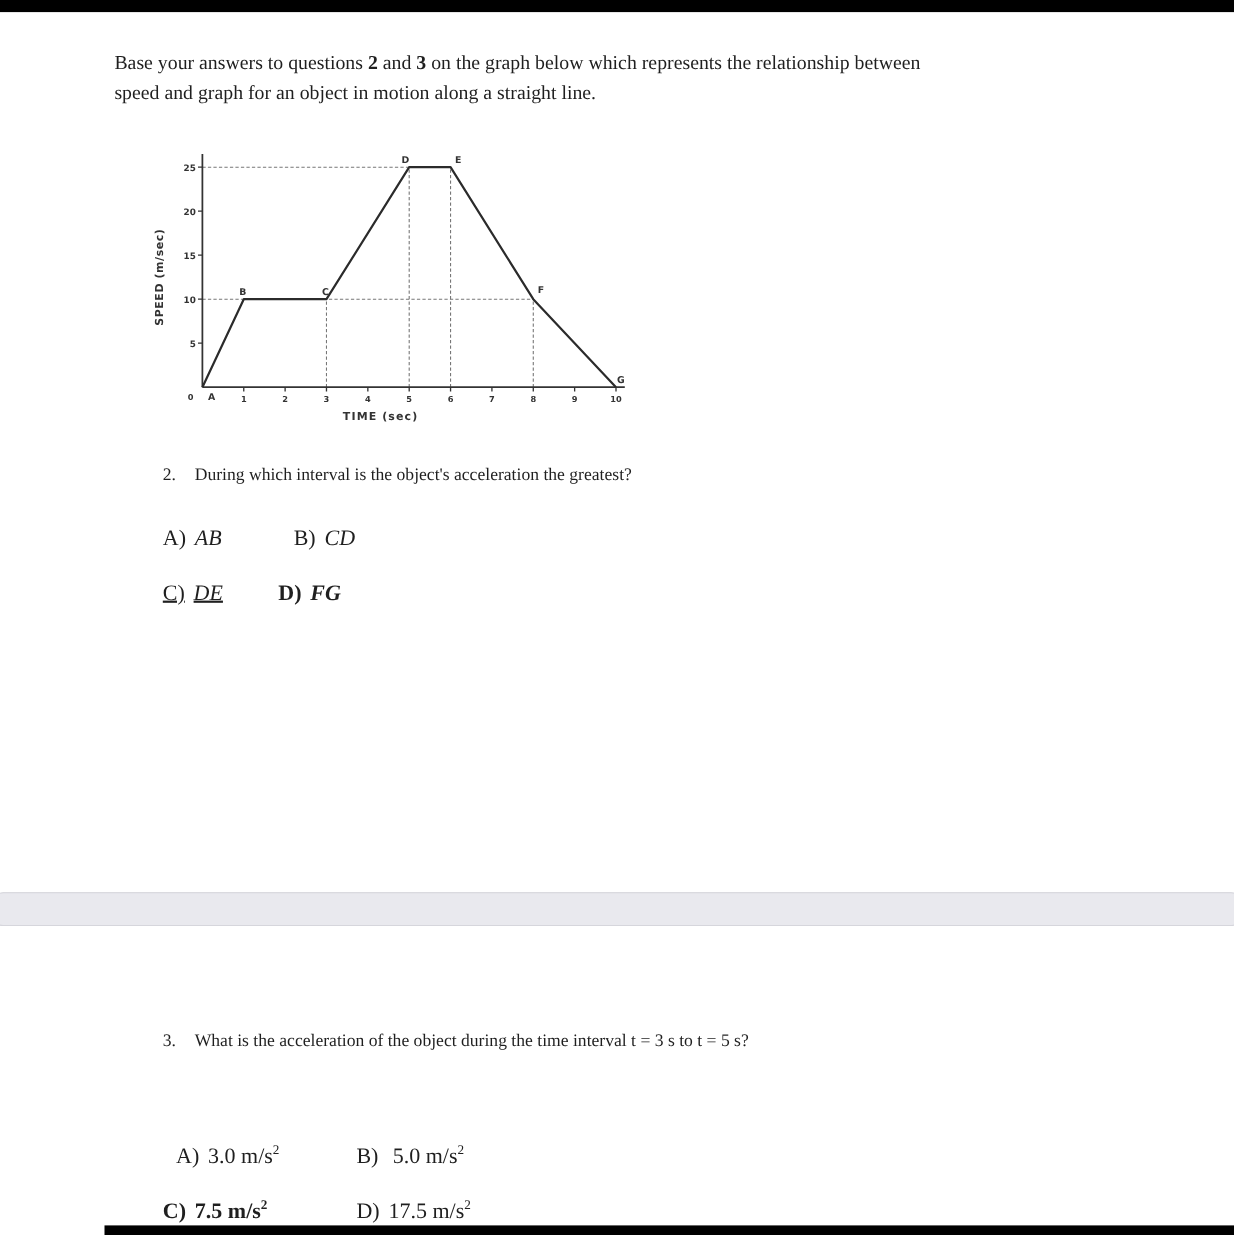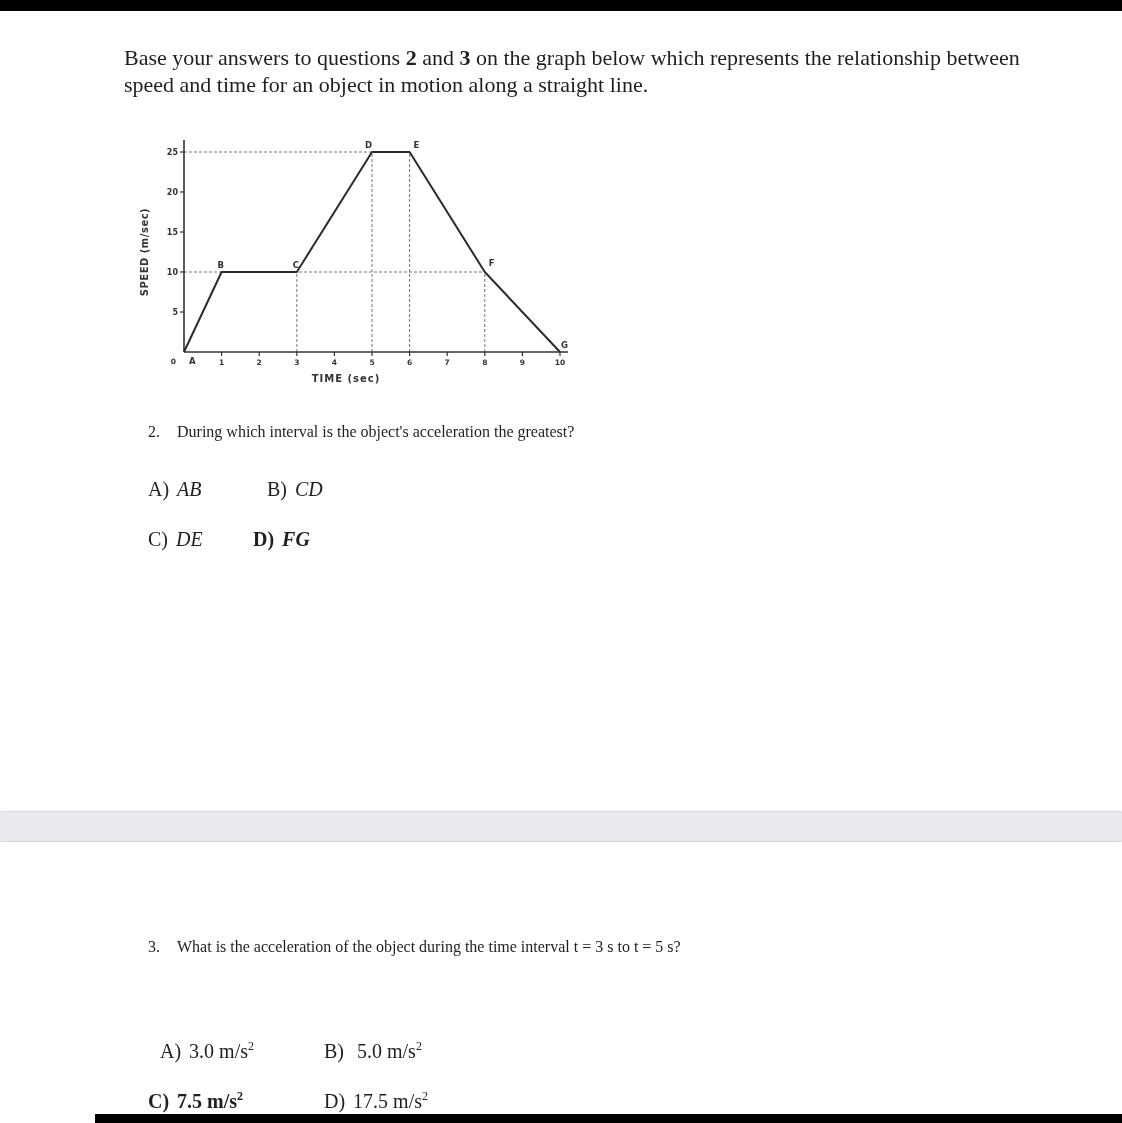--- a/index.html
+++ b/index.html
@@ -2,42 +2,42 @@
 <html><head>
 <meta charset="utf-8">
 <style>
   html,body{margin:0;padding:0;}
   body{
     width:1122px;height:1123px;position:relative;background:#ffffff;
     font-family:"Liberation Serif",serif;color:#1f1f1f;overflow:hidden;
   }
   .topbar{position:absolute;top:0;left:0;width:1122px;height:11px;background:#000;}
   .bottombar{position:absolute;top:1114px;left:95px;width:1027px;height:9px;background:#000;}
-  .intro{position:absolute;top:44px;left:124px;width:920px;font-size:22px;line-height:27px;margin:0;}
+  .intro{position:absolute;top:44px;left:104px;width:920px;font-size:18px;line-height:27px;margin:0;}
   .b{font-weight:bold;}
   .graph-wrap{position:absolute;top:130px;left:128px;width:460px;height:268px;}
   svg text{font-family:"DejaVu Sans",sans-serif;}
   .q{position:absolute;left:148px;font-size:16px;white-space:nowrap;}
   .qnum{display:inline-block;margin-right:17px;}
   .opt{position:absolute;font-size:20px;white-space:nowrap;}
   .opt .lab{margin-right:8px;}
   .opt .val{font-style:italic;}
   .opt sup{font-size:12px;line-height:0;}
   .divider{
     position:absolute;top:811px;left:-6px;width:1134px;height:31px;
     background:#e9e9ee;border-radius:9px;box-sizing:border-box;
     border-top:1px solid #d6d6dc;border-bottom:1px solid #d6d6dc;
   }
 </style>
 </head>
 <body>
 
 <div class="topbar"></div>
 
-<p class="intro"><span>Base your answers to questions </span><span class="b">2</span><span> and </span><span class="b">3</span><span> on the graph below which represents the relationship between</span><br><span>speed and time for an object in motion along a straight line.</span></p>
+<p class="intro"><span>Base your answers to questions </span><span class="b">2</span><span> and </span><span class="b">3</span><span> on the graph below which represents the relationship between</span><br><span>speed and graph for an object in motion along a straight line.</span></p>
 
 <div class="graph-wrap">
   <svg id="graph-svg" width="460" height="268" viewBox="0 0 460 268">
       <line x1="56" y1="22" x2="244" y2="22" stroke="#777" stroke-width="1" stroke-dasharray="3,2"></line>
       <line x1="56" y1="142" x2="356.8" y2="142" stroke="#777" stroke-width="1" stroke-dasharray="3,2"></line>
       <line x1="168.8" y1="222" x2="168.8" y2="142" stroke="#777" stroke-width="1" stroke-dasharray="3,2"></line>
       <line x1="244" y1="222" x2="244" y2="22" stroke="#777" stroke-width="1" stroke-dasharray="3,2"></line>
       <line x1="281.6" y1="222" x2="281.6" y2="22" stroke="#777" stroke-width="1" stroke-dasharray="3,2"></line>
       <line x1="356.8" y1="222" x2="356.8" y2="142" stroke="#777" stroke-width="1" stroke-dasharray="3,2"></line>
       <line x1="56" y1="10" x2="56" y2="222" stroke="#333" stroke-width="1.6"></line>
@@ -89,21 +89,21 @@
 <div class="q" style="top:423px;">
   <span class="qnum">2.</span><span>During which interval is the object's acceleration the greatest?</span>
 </div>
 
 <div class="opt" style="left:148px;top:478px;">
   <span class="lab">A)</span><span class="val">AB</span>
 </div>
 <div class="opt" style="left:267px;top:478px;">
   <span class="lab">B)</span><span class="val">CD</span>
 </div>
-<div class="opt" style="left:148px;top:528px;">
+<div class="opt" style="left:148px;top:528px;text-decoration:underline;">
   <span class="lab">C)</span><span class="val">DE</span>
 </div>
 <div class="opt" style="left:253px;top:528px;font-weight:bold;">
   <span class="lab">D)</span><span class="val">FG</span>
 </div>
 
 <div class="divider"></div>
 
 <div class="q" style="top:938px;">
   <span class="qnum">3.</span><span>What is the acceleration of the object during the time interval t = 3 s to t = 5 s?</span>

